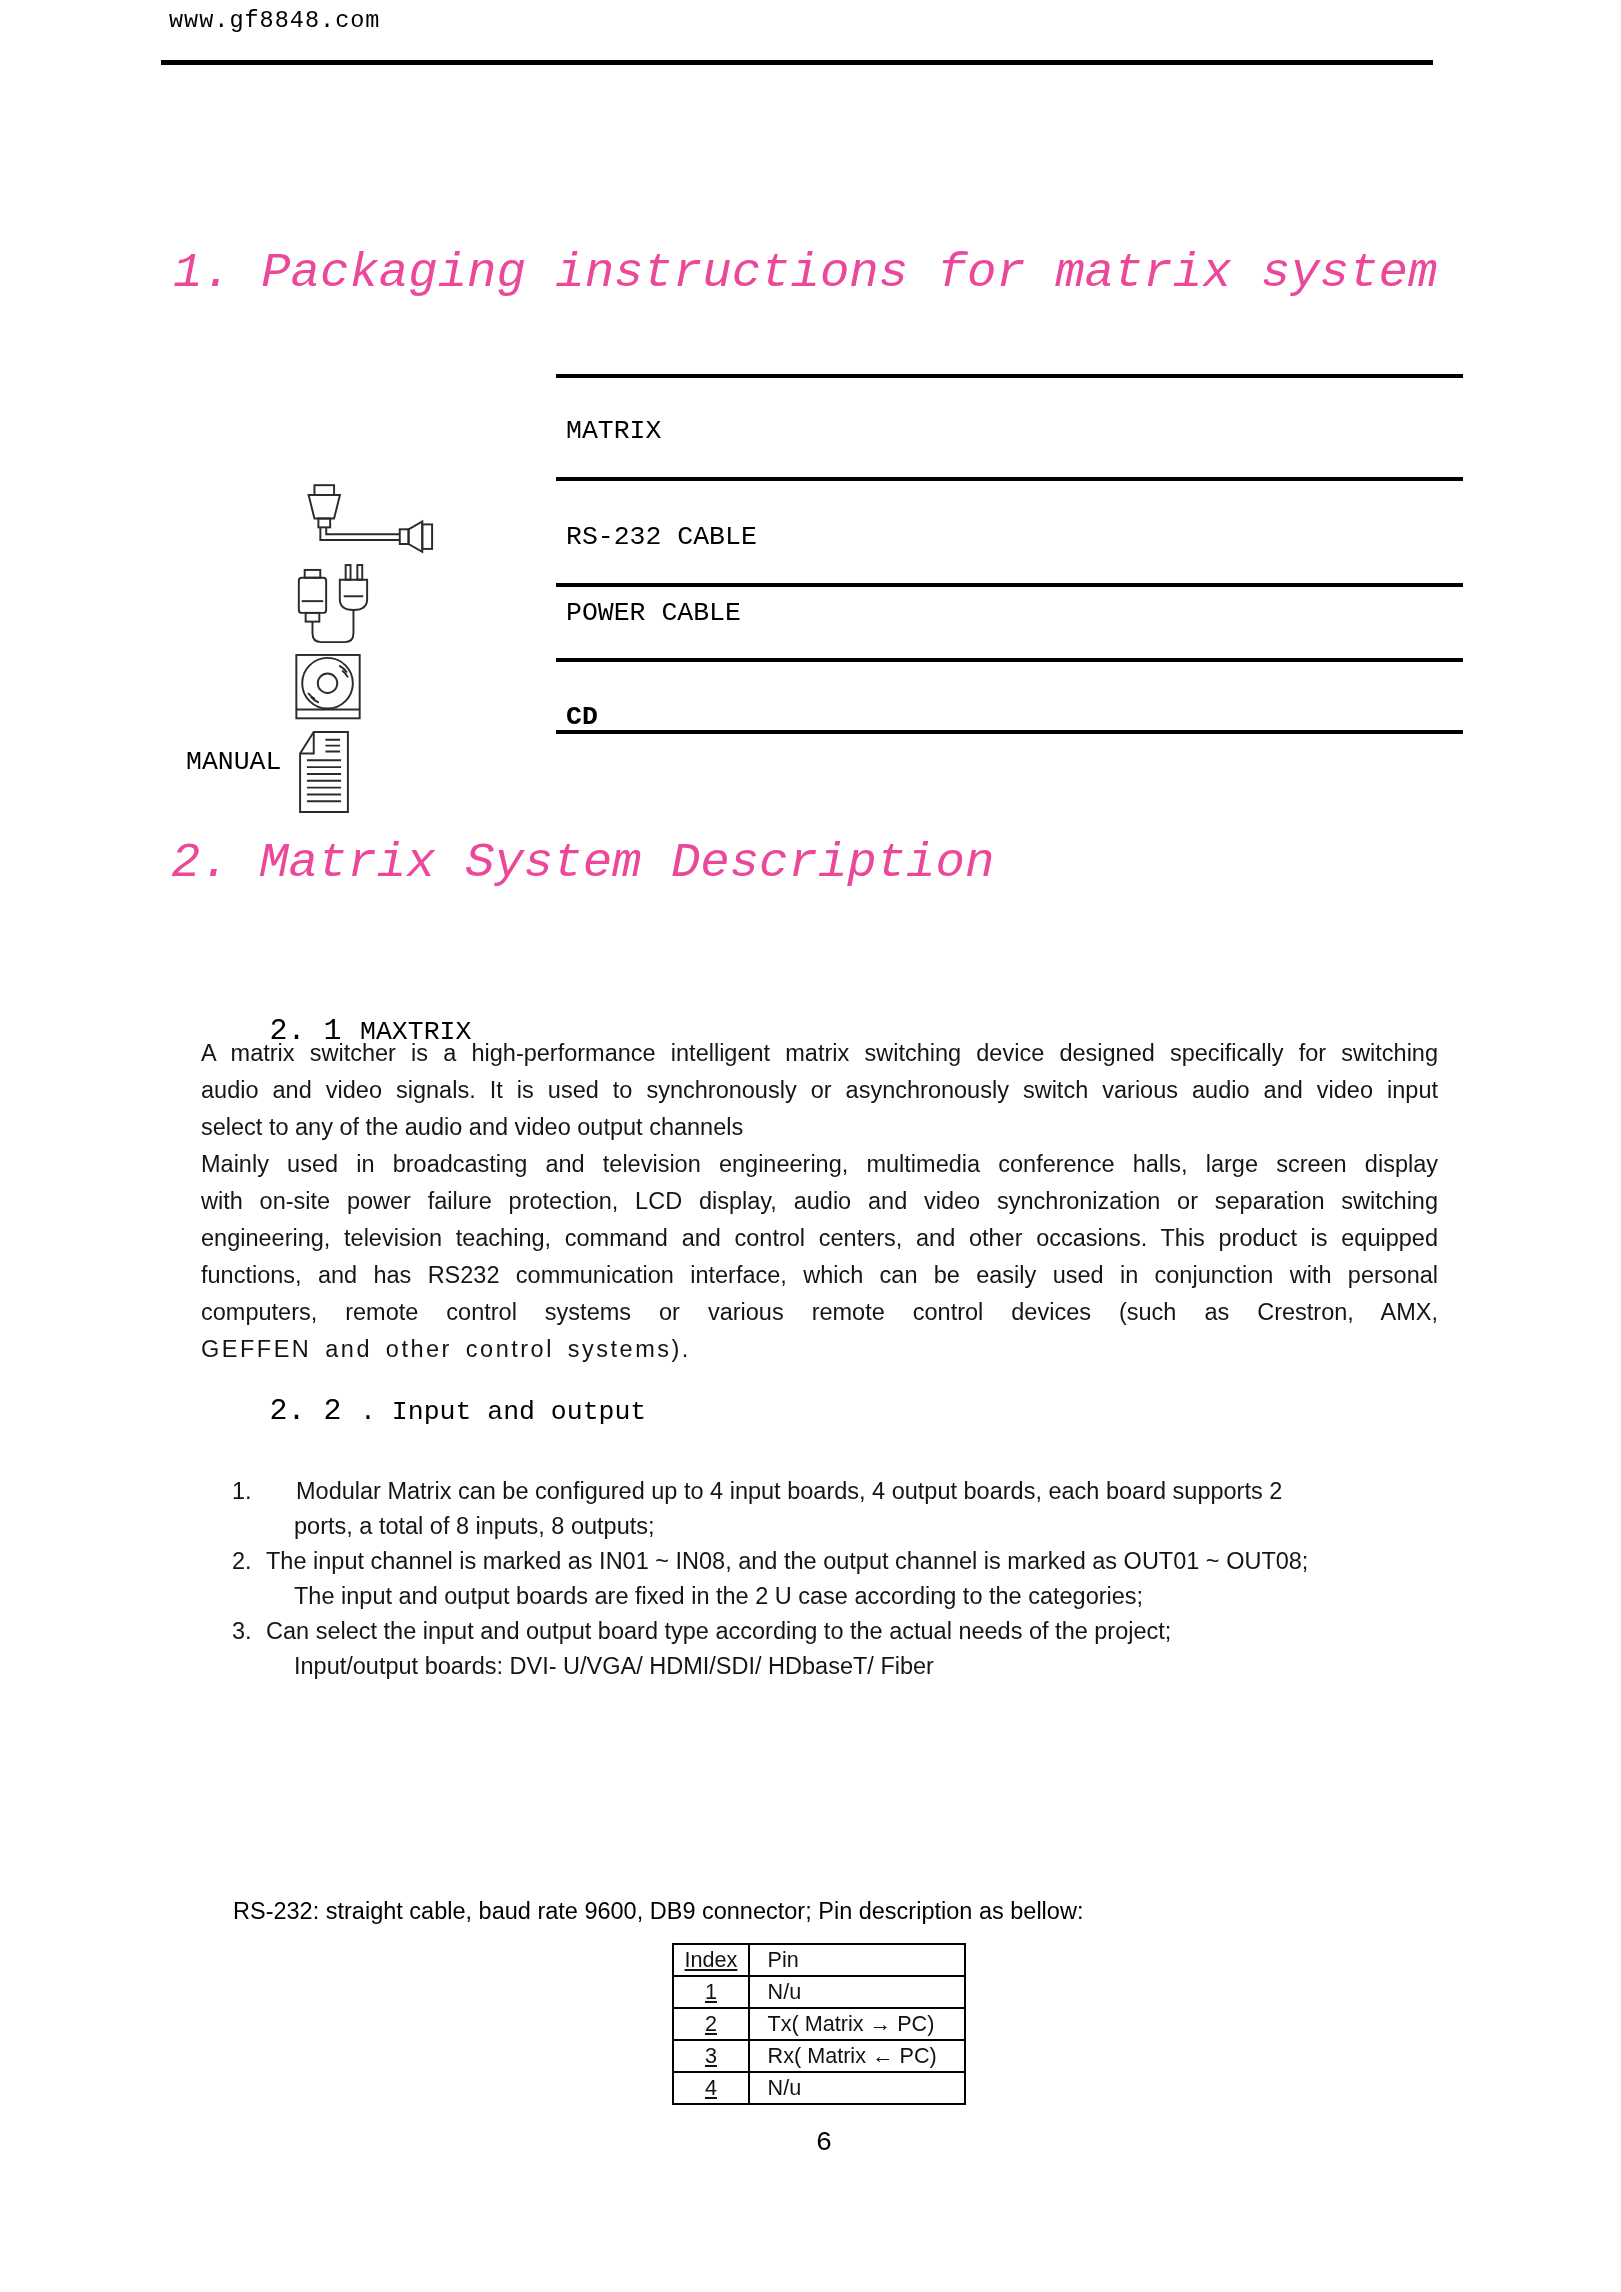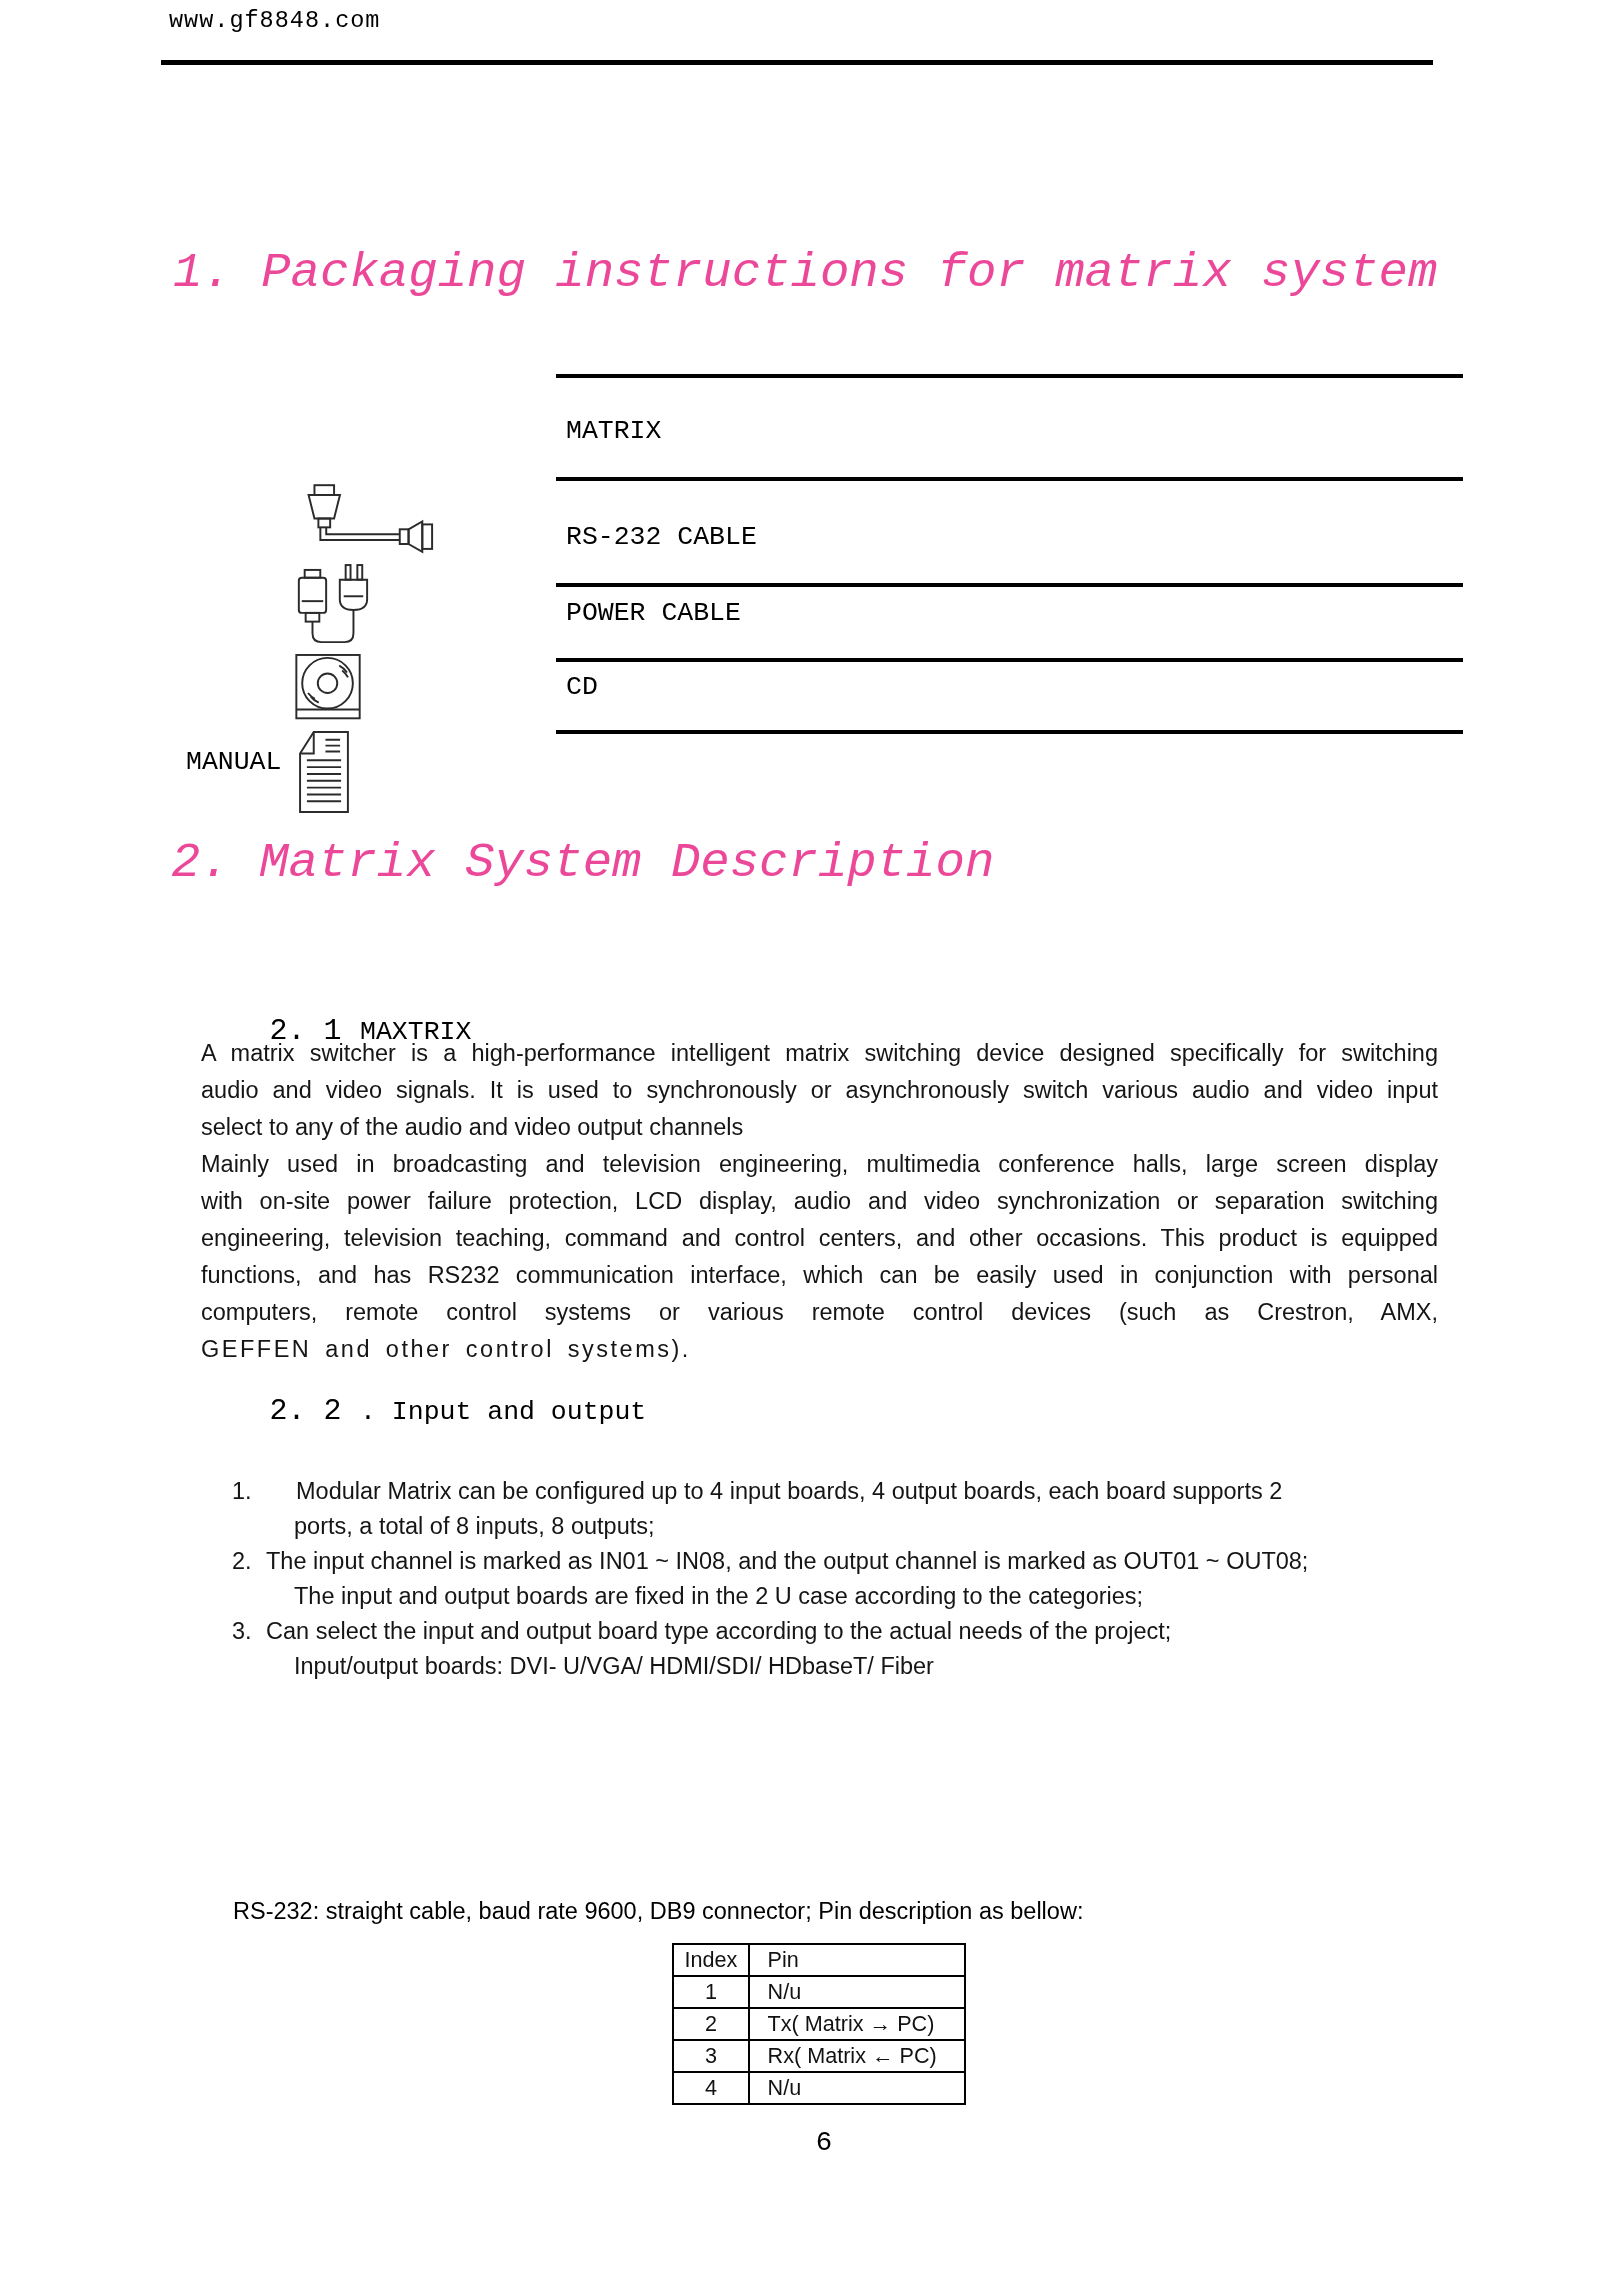--- a/index.html
+++ b/index.html
@@ -25,21 +25,21 @@
   #h3 { left: 174px; top: 1741px; font-size: 48px; }
 
   
   .prule { position: absolute; left: 556px; width: 907px; height: 3.9px; background: #000; }
   #prule-1 { top: 374px; } #prule-2 { top: 477px; } #prule-3 { top: 583px; }
   #prule-4 { top: 658px; } #prule-5 { top: 730px; }
   .plabel { position: absolute; font-size: 26.5px; line-height: 1; white-space: pre; }
   #lbl-matrix { left: 566px; top: 418px; }
   #lbl-rs232  { left: 566px; top: 524px; }
   #lbl-power  { left: 566px; top: 600px; }
-  #lbl-cd     { left: 566px; top: 674px; }
+  #lbl-cd     { left: 566px; top: 704px; font-weight: bold; }
   #lbl-manual { left: 186px; top: 749px; }
 
   .icon-svg { position: absolute; }
   #icon-rs232  { left: 288px; top: 484px; }
   #icon-power  { left: 292px; top: 564px; }
   #icon-cd     { left: 295px; top: 654px; }
   #icon-manual { left: 295px; top: 731px; }
   .icon-svg path, .icon-svg rect, .icon-svg circle {
     fill: none; stroke: #2b2b2b; stroke-width: 2; stroke-linejoin: miter;
   }
@@ -69,21 +69,21 @@
 
   #rs232-intro { left: 233px; top: 1898px; font-size: 23.5px; width: 1078px; }
 
   
   #pin-table-wrap { left: 672px; top: 1943px; }
   table#pin-table { border-collapse: collapse; border: 2px solid #000; font-family: "Liberation Sans", sans-serif; font-size: 21.6px; color: #111; }
   #pin-table th, #pin-table td {
     border: 2px solid #000; border-top-width: 2.9px; border-bottom-width: 2.9px;
     height: 30px; padding: 0; font-weight: normal;
   }
-  #pin-table .c0 { width: 74px; text-align: center; }
+  #pin-table .c0 { width: 74px; text-align: center; text-decoration: underline; }
   #pin-table .c1 { width: 196px; text-align: left; padding-left: 17.6px; white-space: pre; }
 
   #page-num { left: 686px; top: 2127px; width: 276px; text-align: center; font-size: 27.4px; }
 </style>
 </head>
 <body>
 
 <div class="page">
 
   <div class="abs mono" id="header-url">www.gf8848.com</div>

